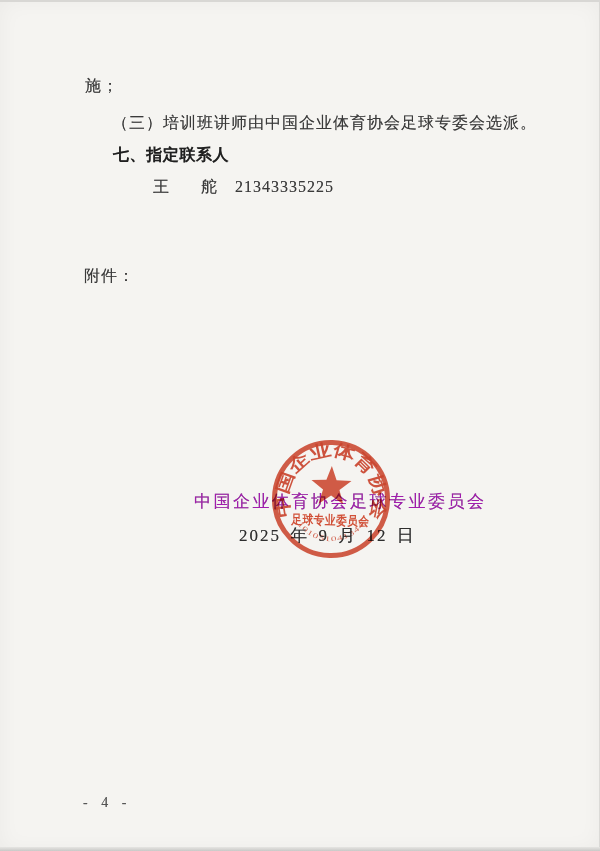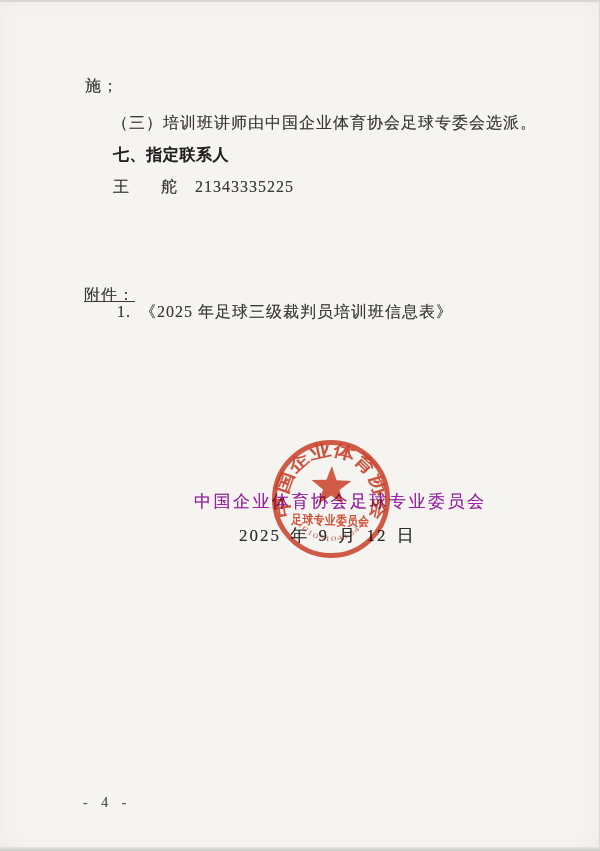--- a/index.html
+++ b/index.html
@@ -28,21 +28,21 @@
     letter-spacing:1px;
     text-shadow:0 0 .5px rgba(64,64,64,.55);
   }
   .heading{
     font-family:"Liberation Sans","DejaVu Sans",sans-serif;
     font-weight:700;
     color:#202020;
     letter-spacing:.6px;
     font-size:16px;
   }
-  .contact .name{letter-spacing:14px;}
+  .contact .name{letter-spacing:14px;margin-left:40px;}
   .contact .phone{margin-left:4px;letter-spacing:1px;}
   .attach .num{margin-right:9px;}
   .sig-org{
     left:194px;top:490px;
     font-size:17px;letter-spacing:2.5px;color:#a21caf;
   }
   .sig-date{
     left:239px;top:524px;
     font-size:17px;letter-spacing:2px;word-spacing:3px;color:#2e2e2e;
   }
@@ -69,25 +69,22 @@
 
   <div class="line heading" style="left:113px;top:145px;">七、指定联系人</div>
 
   <div class="line" style="left:112px;top:113px;">（三）培训班讲师由中国企业体育协会足球专委会选派。</div>
 
   <div class="line contact" style="left:113px;top:177px;">
     <span class="name">王 舵</span><span class="phone">21343335225</span>
   </div>
 
 
-  <div class="line" style="left:84px;top:285px;text-decoration:underline;">附件：</div>
+  <div class="line" style="left:84px;top:266px;">附件：</div>
 
-  <div class="line attach" style="left:117px;top:302px;">
-    <span class="num">1.</span><span>《2025 年足球三级裁判员培训班信息表》</span>
-  </div>
 
 
   <div class="line sig-org">中国企业体育协会足球专业委员会</div>
 
   <div class="line sig-date">2025 年 9 月 12 日</div>
 
   <div class="line page-number">- 4 -</div>
 
   <svg class="seal" viewBox="0 0 140 140" aria-hidden="true">
     <defs>

